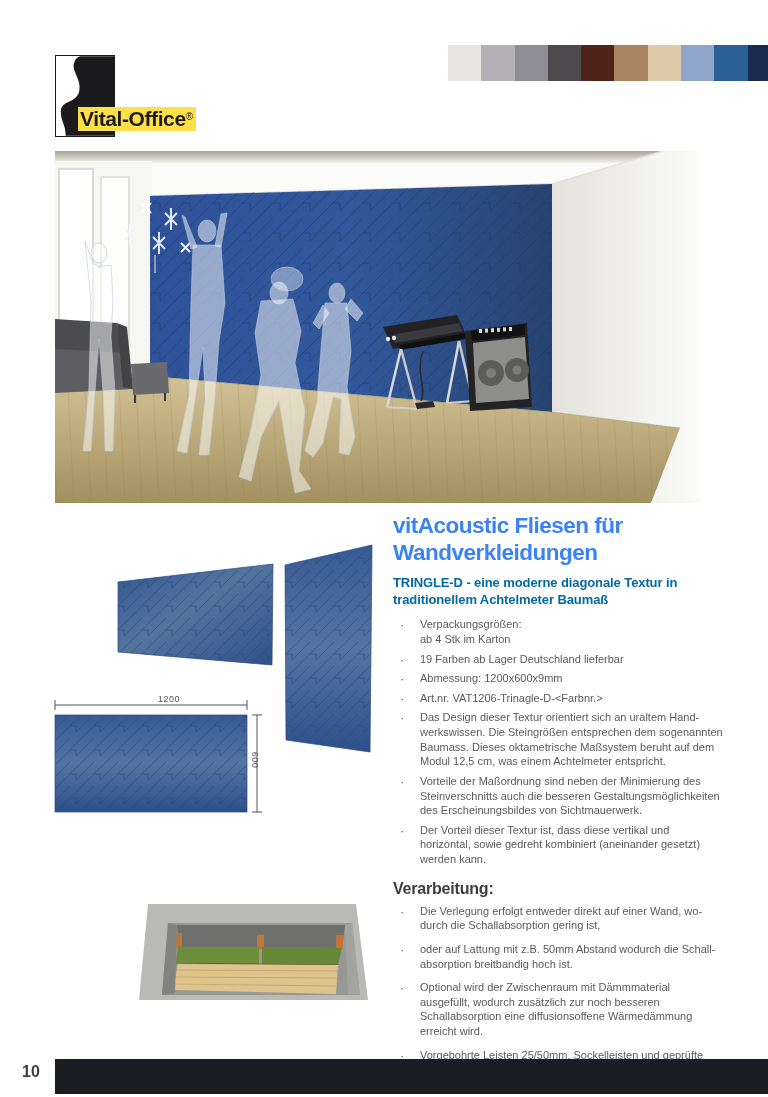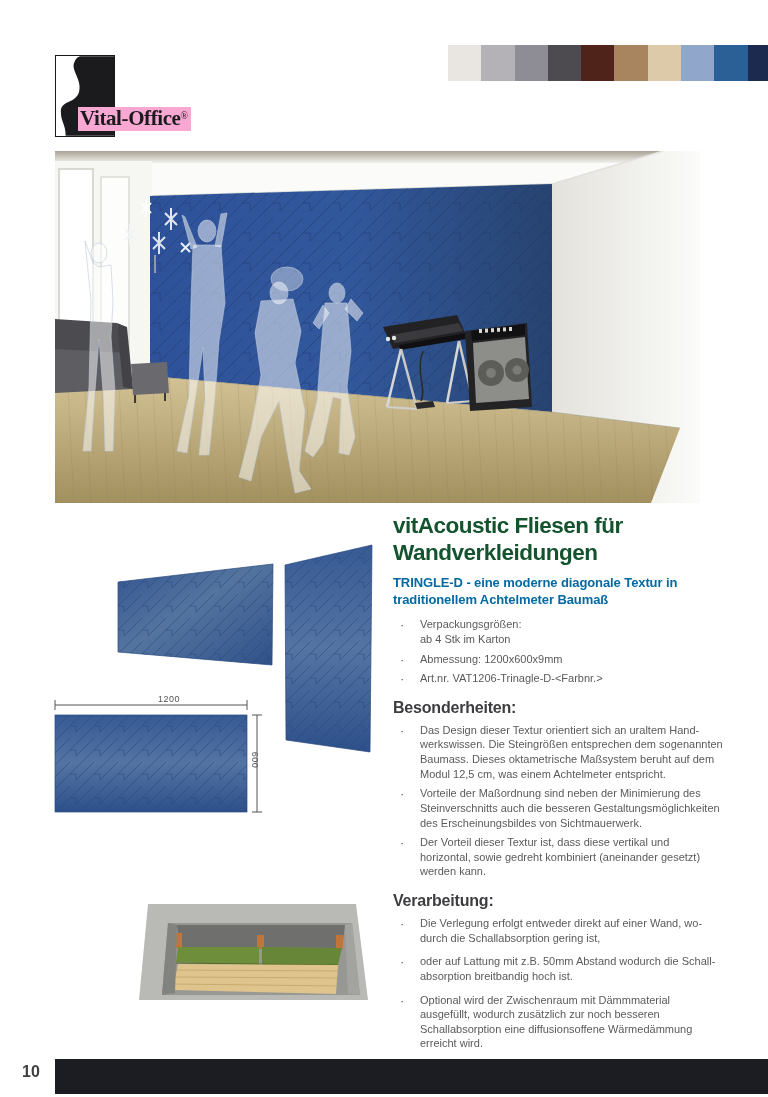--- a/index.html
+++ b/index.html
@@ -2,40 +2,40 @@
 <html><head>
 <meta charset="utf-8">
 <style>
   html,body{margin:0;padding:0;background:#ffffff;}
   body{font-family:"Liberation Sans", sans-serif; -webkit-font-smoothing:antialiased;}
   .page{position:relative;width:768px;height:1097px;background:#ffffff;overflow:hidden;margin:0 auto;}
 
   
   .logo-box{position:absolute;left:55px;top:55px;width:60px;height:82px;border:1.6px solid #1a1a1c;box-sizing:border-box;background:#fff;}
   .logo-box svg{display:block;width:100%;height:100%;}
-  .logo-text{position:absolute;left:78px;top:107px;background:#f9a8d4;color:#1b1b1d;font-size:21px;font-weight:700;letter-spacing:-0.4px;padding:1px 3px 2px 2px;line-height:1;font-family:Liberation Serif, serif;}
+  .logo-text{position:absolute;left:78px;top:107px;background:#fde047;color:#1b1b1d;font-size:21px;font-weight:700;letter-spacing:-0.4px;padding:1px 3px 2px 2px;line-height:1;}
   .logo-text sup{font-size:10px;font-weight:400;vertical-align:6px;}
   .swatch-strip{position:absolute;left:448px;top:45px;height:36px;display:flex;}
   .swatch{width:33.3px;height:36px;}
   .swatch:last-child{width:23px;}
 
   
   .hero{position:absolute;left:55px;top:151px;width:645px;height:352px;overflow:hidden;}
   .hero svg{display:block;}
 
   
   .panels{position:absolute;left:40px;top:540px;width:350px;height:292px;}
   .dim-label{position:absolute;color:#55555a;font-size:9px;letter-spacing:0.5px;}
   .dim-label-w{left:149px;top:694px;width:40px;text-align:center;}
   .dim-label-h{left:240px;top:755px;width:30px;text-align:center;transform:rotate(90deg);transform-origin:center;}
   .xsection{position:absolute;left:120px;top:895px;width:260px;height:115px;}
 
   
   .col{position:absolute;left:393px;top:513px;width:330px;color:#5a5a5c;}
-  .col h1{margin:0 0 9px 0;font-size:22.5px;line-height:1.18;letter-spacing:-0.5px;color:#14532d;font-weight:700;}
+  .col h1{margin:0 0 9px 0;font-size:22.5px;line-height:1.18;letter-spacing:-0.5px;color:#3b82f6;font-weight:700;}
   .subtitle{font-size:13px;font-weight:700;color:#0369a1;line-height:1.28;letter-spacing:-0.1px;margin:0 0 9px 0;}
   ul.blist{list-style:none;margin:0;padding:0;}
   ul.blist li{position:relative;padding-left:27px;font-size:11px;line-height:1.33;margin:0 0 5px 0;white-space:pre-line;}
   ul.blist li::before{content:"\00B7";position:absolute;left:7px;top:-1px;font-size:13px;color:#5a5a5c;}
   .sec-h{font-size:16px;font-weight:700;color:#3d3d40;margin:13px 0 6px 0;letter-spacing:-0.2px;}
   ul.blist.wide li{margin-bottom:9px;}
 
   
   .page-num{position:absolute;left:16px;top:1063px;width:30px;text-align:center;font-size:16px;font-weight:700;color:#404040;}
   .footer-bar{position:absolute;left:55px;top:1059px;width:713px;height:35px;background:#1b1d22;}
@@ -260,25 +260,25 @@
     </svg>
   </div>
 
   <div class="col">
     <h1>vitAcoustic Fliesen für Wandverkleidungen</h1>
     <p class="subtitle">TRINGLE-D - eine moderne diagonale Textur in traditionellem Achtelmeter Baumaß</p>
 
     <ul class="blist">
       <li>Verpackungsgrößen:
 ab 4 Stk im Karton</li>
+      <li>19 Farben ab Lager Deutschland lieferbar</li>
       <li>Abmessung: 1200x600x9mm</li>
       <li>Art.nr. VAT1206-Trinagle-D-&lt;Farbnr.&gt;</li>
     </ul>
 
-    <div class="sec-h">Besonderheiten:</div>
     <ul class="blist">
       <li>Das Design dieser Textur orientiert sich an uraltem Hand-werkswissen. Die Steingrößen entsprechen dem sogenannten Baumass. Dieses oktametrische Maßsystem beruht auf dem Modul 12,5 cm, was einem Achtelmeter entspricht.</li>
       <li>Vorteile der Maßordnung sind neben der Minimierung des Steinverschnitts auch die besseren Gestaltungsmöglichkeiten des Erscheinungsbildes von Sichtmauerwerk.</li>
       <li>Der Vorteil dieser Textur ist, dass diese vertikal und horizontal, sowie gedreht kombiniert (aneinander gesetzt) werden kann.</li>
     </ul>
 
     <div class="sec-h">Verarbeitung:</div>
     <ul class="blist wide">
       <li>Die Verlegung erfolgt entweder direkt auf einer Wand, wo-durch die Schallabsorption gering ist,</li>
       <li>oder auf Lattung mit z.B. 50mm Abstand wodurch die Schall-absorption breitbandig hoch ist.</li>

